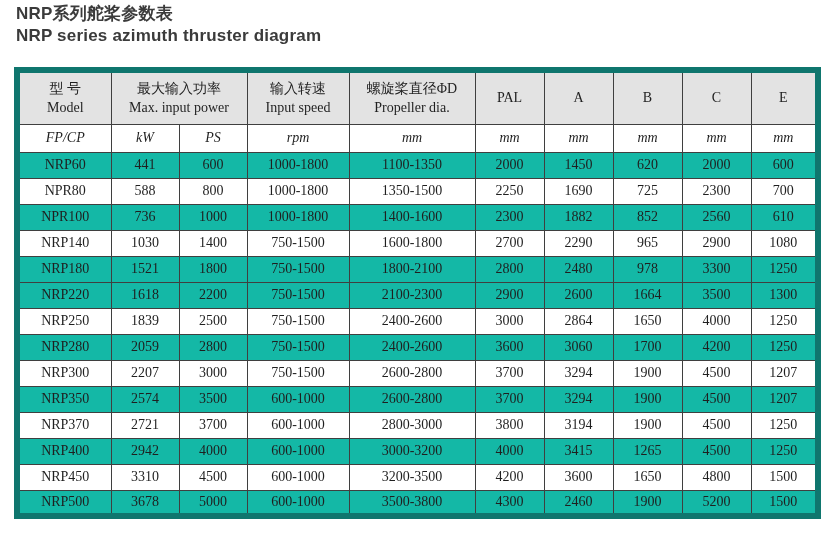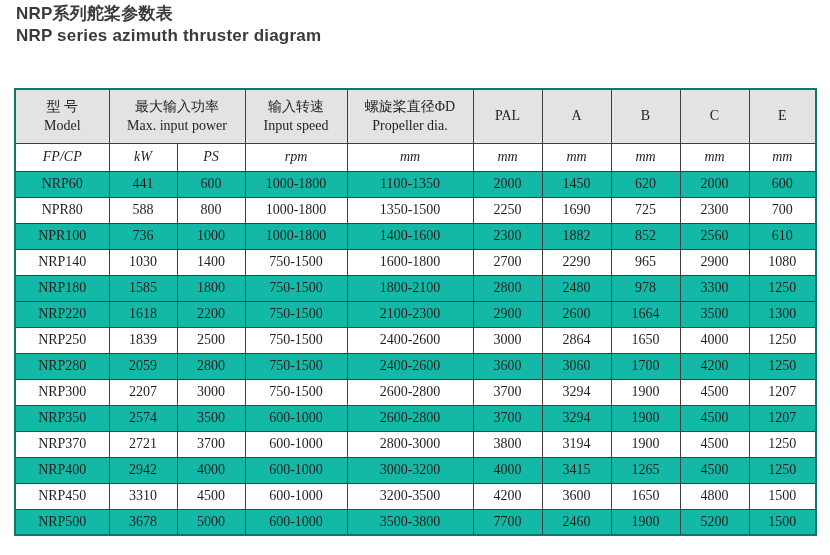--- a/index.html
+++ b/index.html
@@ -26,22 +26,21 @@
     letter-spacing: 0.2px;
   }
 
   table.spec-table {
     position: absolute;
     left: 14px;
     top: 67px;
     width: 801px;
     border-collapse: collapse;
     table-layout: fixed;
-    border: 2px solid #0f766e;
-    margin-top: 21px;
+    border: 6px solid #0f766e;
   }
   .spec-table th, .spec-table td {
     border: 1px solid #3f3f3f;
     text-align: center;
     vertical-align: middle;
     font-size: 14px;
     font-weight: 400;
     color: #1f1f1f;
     padding: 0 2px;
     overflow: hidden;
@@ -170,21 +169,21 @@
           <td>750-1500</td>
           <td>1600-1800</td>
           <td>2700</td>
           <td>2290</td>
           <td>965</td>
           <td>2900</td>
           <td>1080</td>
         </tr>
         <tr class="shaded">
           <td>NRP180</td>
-          <td>1585</td>
+          <td>1521</td>
           <td>1800</td>
           <td>750-1500</td>
           <td>1800-2100</td>
           <td>2800</td>
           <td>2480</td>
           <td>978</td>
           <td>3300</td>
           <td>1250</td>
         </tr>
         <tr class="shaded">
@@ -282,21 +281,21 @@
           <td>1650</td>
           <td>4800</td>
           <td>1500</td>
         </tr>
         <tr class="shaded">
           <td>NRP500</td>
           <td>3678</td>
           <td>5000</td>
           <td>600-1000</td>
           <td>3500-3800</td>
-          <td>7700</td>
+          <td>4300</td>
           <td>2460</td>
           <td>1900</td>
           <td>5200</td>
           <td>1500</td>
         </tr>
       </tbody>
   </table>
 
 </div>
 

